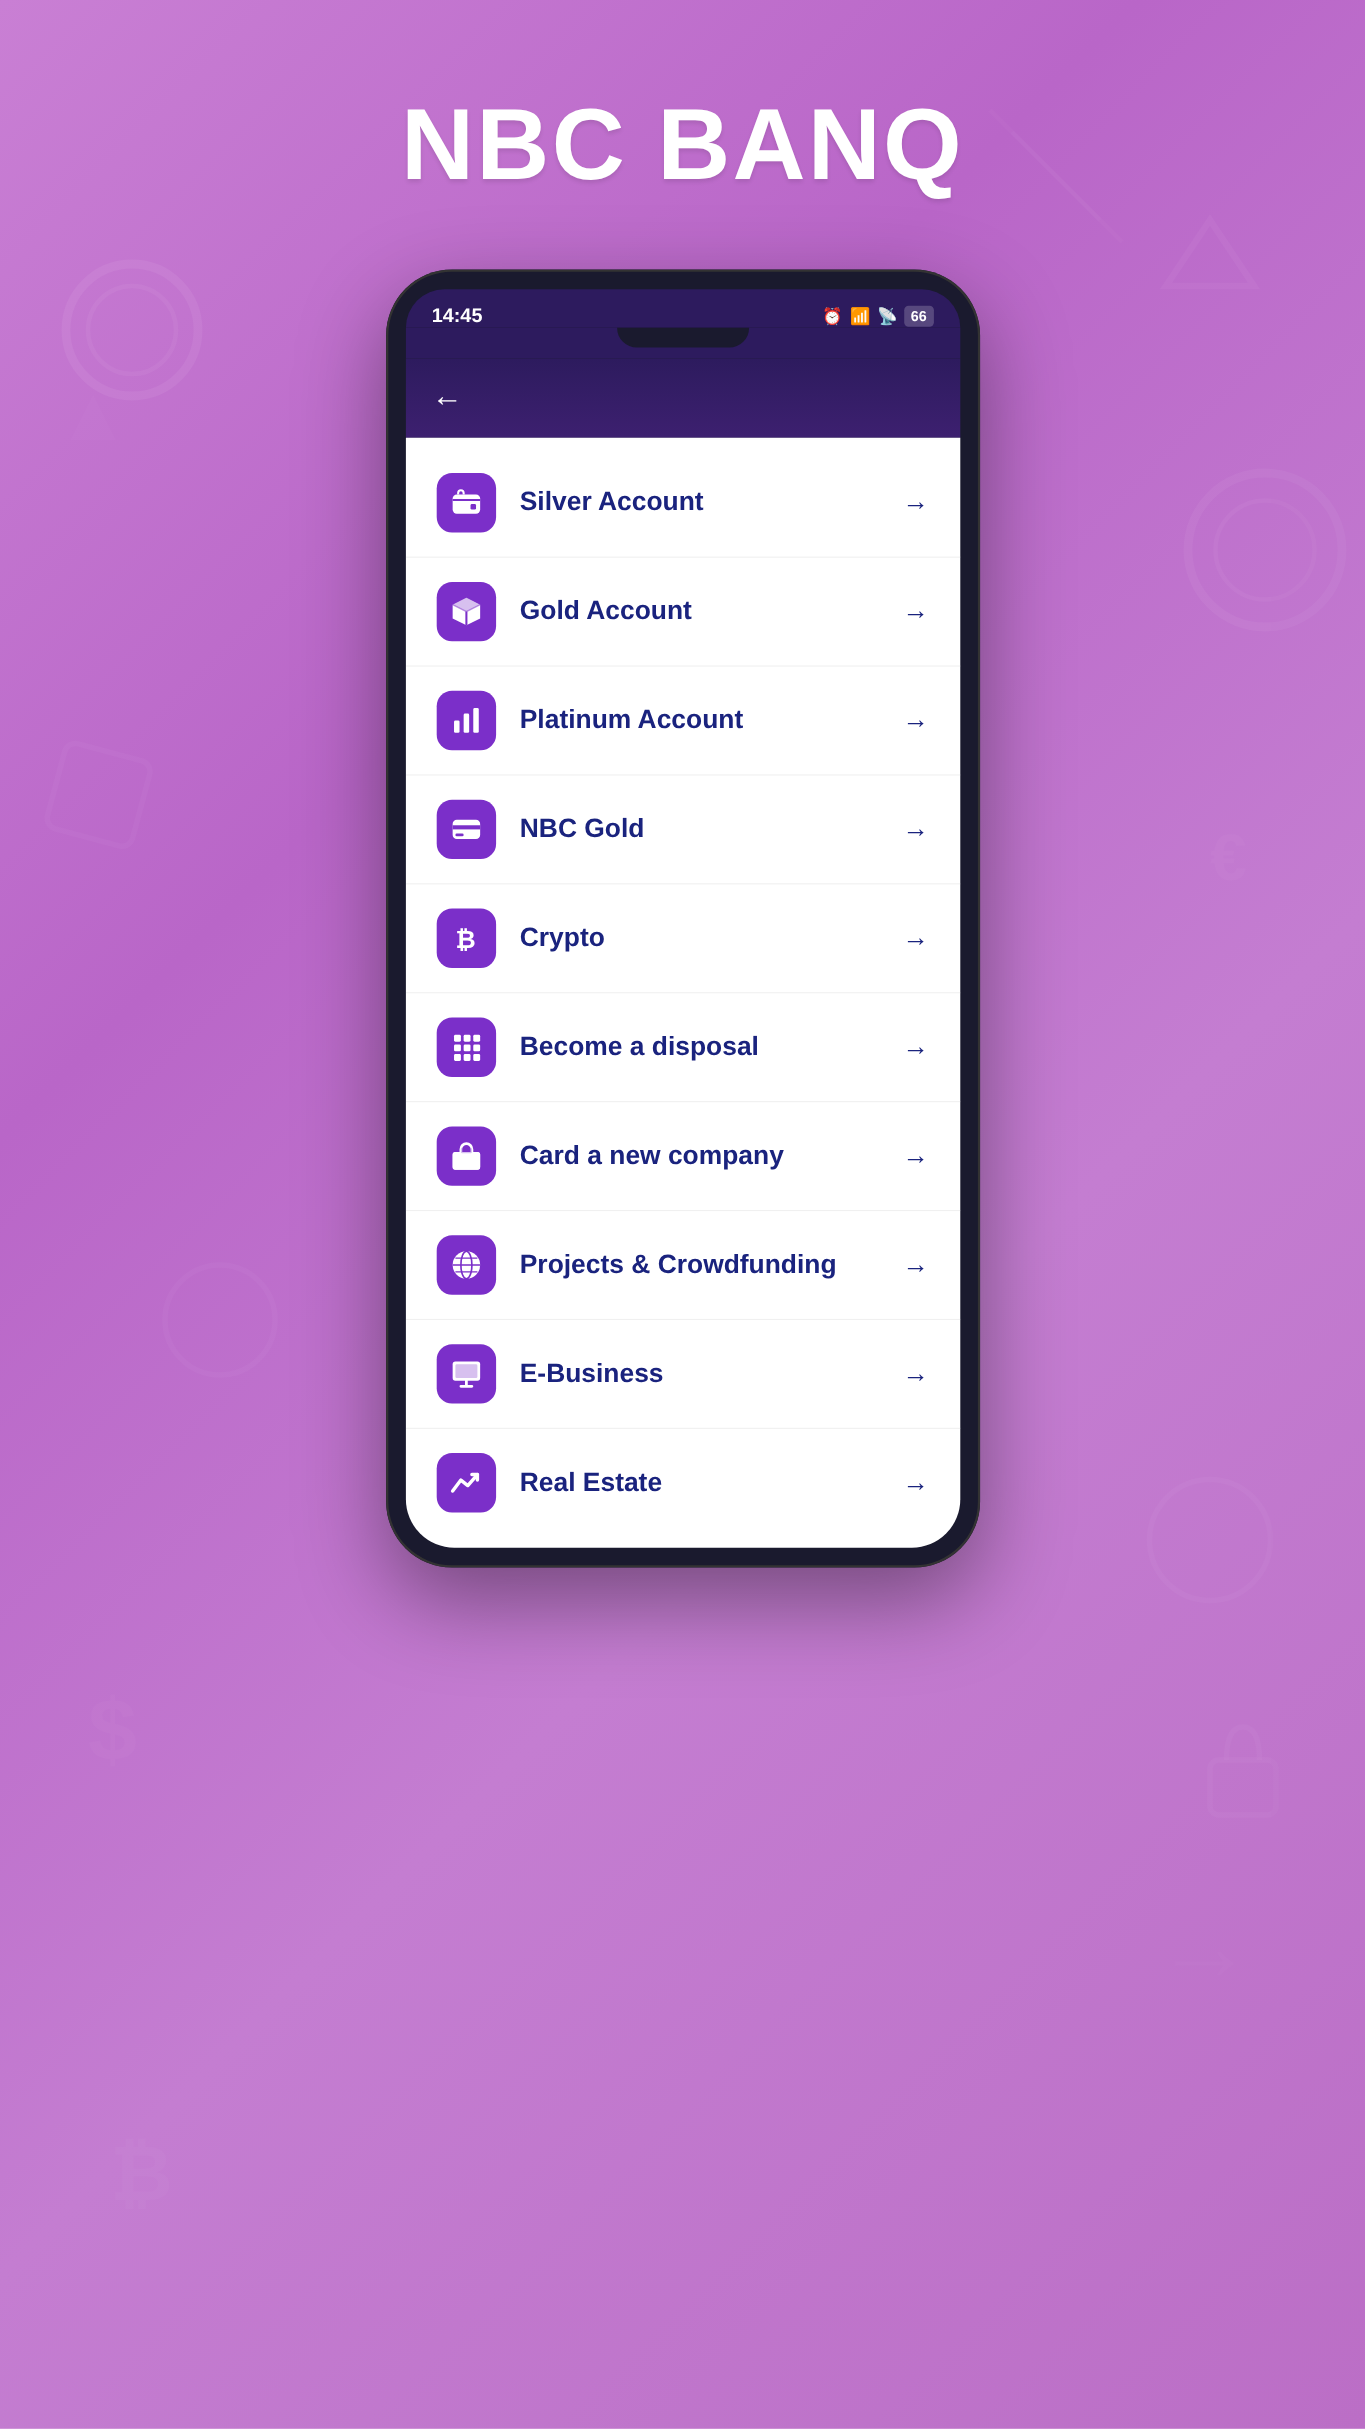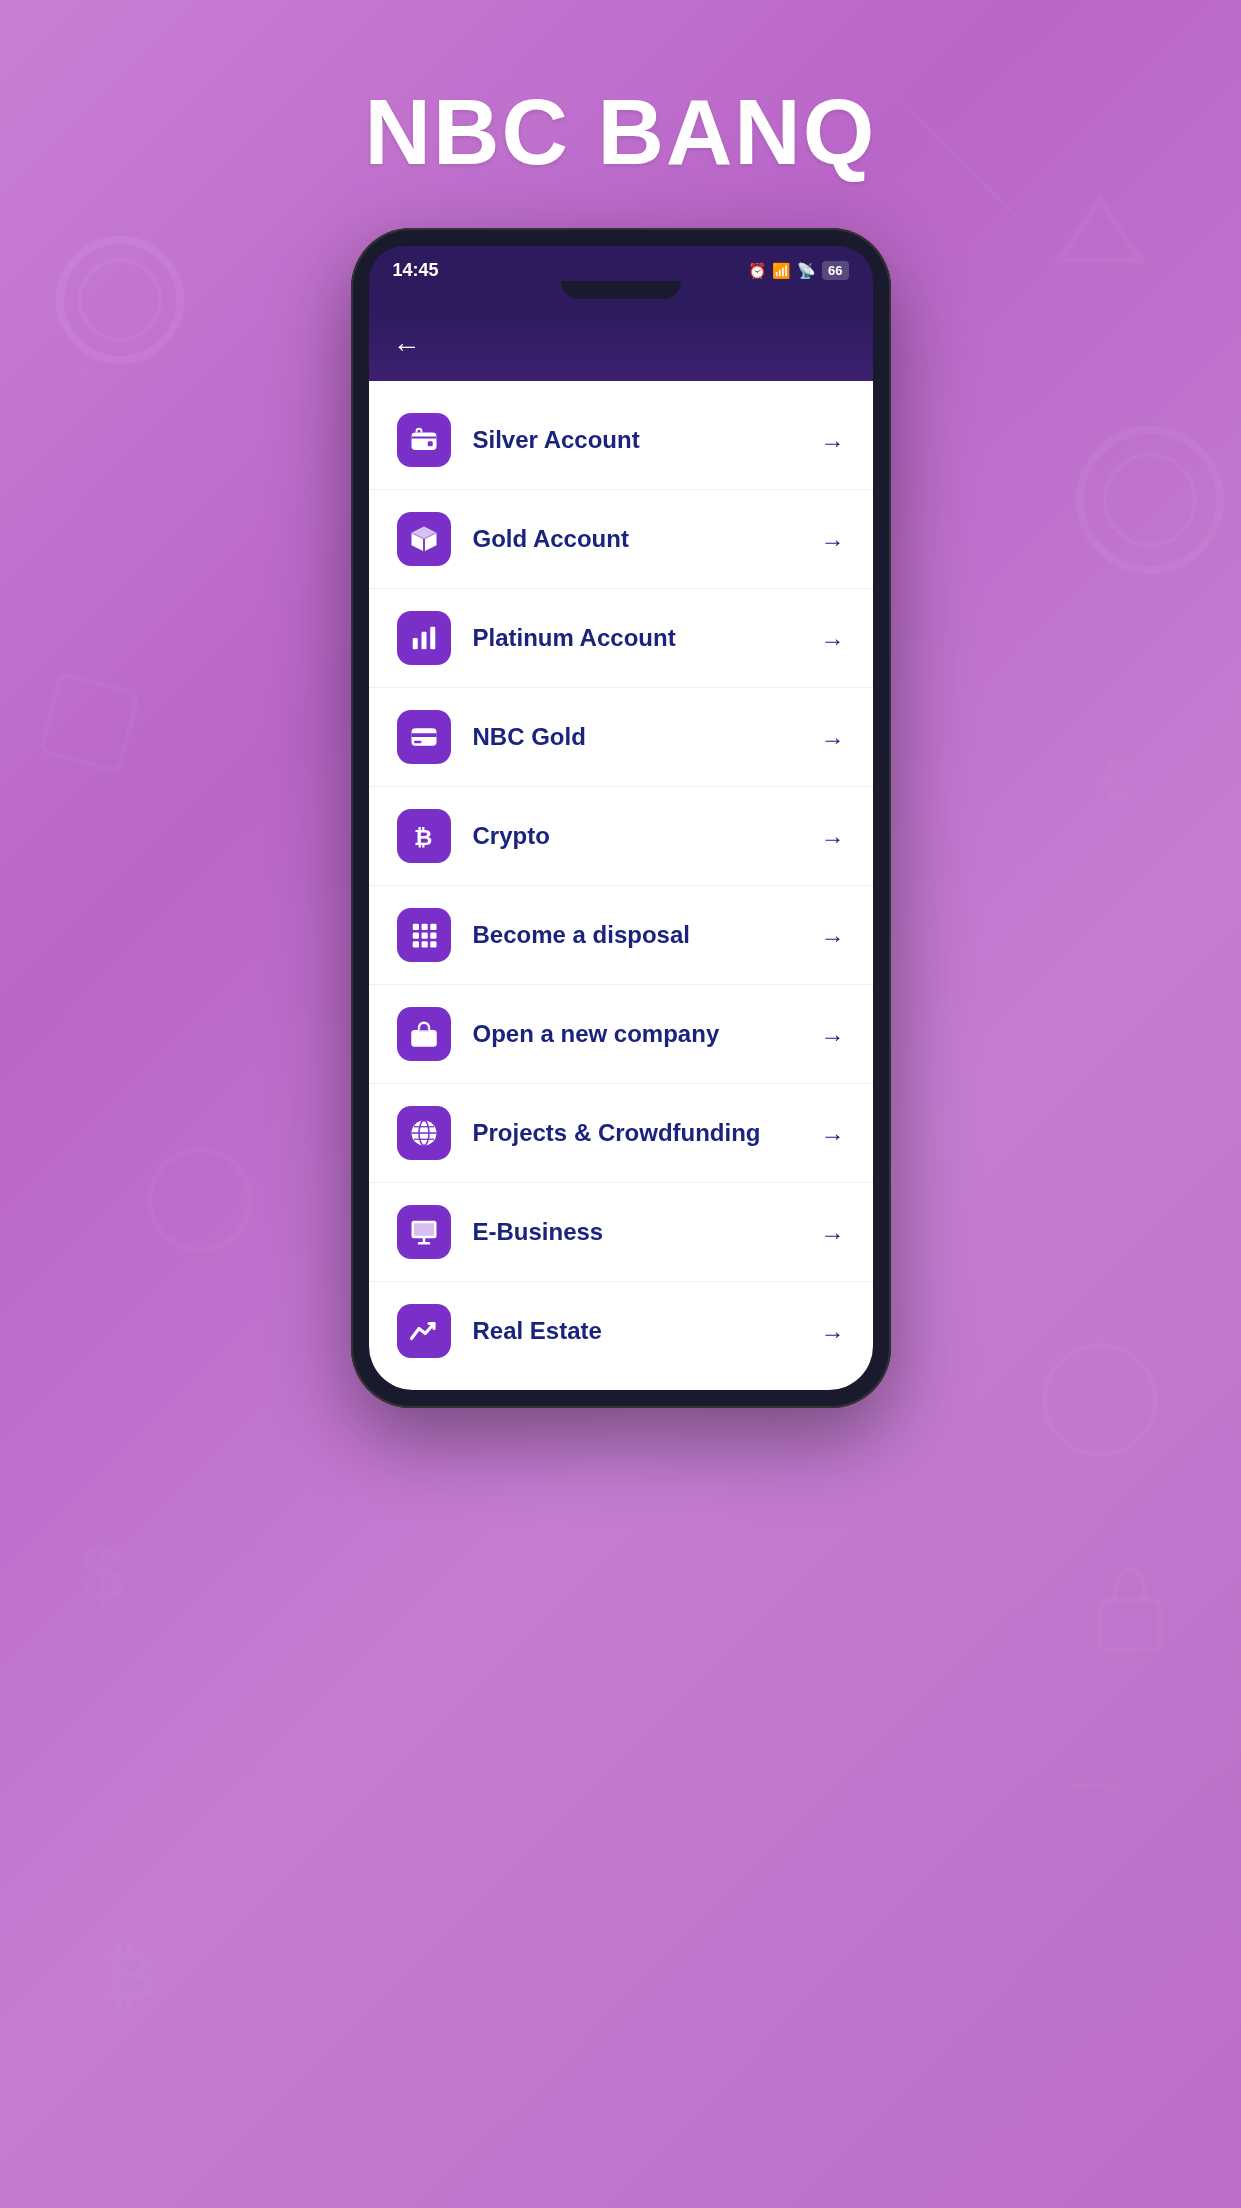--- a/index.html
+++ b/index.html
@@ -49,21 +49,21 @@
       line-height: 1.4;
       max-width: 900px;
       text-shadow: 0 1px 3px rgba(0,0,0,0.1);
     }
 
     
     .phone-container {
       position: relative;
       z-index: 2;
       width: 540px;
-      margin-top: 3px;
+      margin-top: 20px;
     }
     .phone-frame {
       background: #1a1a2e;
       border-radius: 60px;
       padding: 18px;
       box-shadow: 0 30px 80px rgba(0,0,0,0.4), inset 0 0 0 2px #333;
       position: relative;
     }
     .phone-notch-bar {
       background: #2d1b5e;
@@ -314,21 +314,21 @@
 
         <div class="menu-item">
           <div class="menu-icon-wrapper">
             <svg viewBox="0 0 24 24" xmlns="http://www.w3.org/2000/svg">
               <rect x="2" y="9" width="20" height="13" rx="2" fill="white"></rect>
               <path d="M8 9V7a4 4 0 018 0v2" stroke="white" stroke-width="2" fill="none"></path>
               <rect x="2" y="9" width="20" height="13" rx="2" fill="white"></rect>
               <rect x="8" y="6" width="8" height="4" rx="1" fill="rgba(123,47,201,0.3)"></rect>
             </svg>
           </div>
-          <span class="menu-label">Open a new company</span>
+          <span class="menu-label">Card a new company</span>
           <span class="menu-arrow">→</span>
         </div>
 
         <div class="menu-item">
           <div class="menu-icon-wrapper">
             <svg viewBox="0 0 24 24" xmlns="http://www.w3.org/2000/svg">
               <circle cx="12" cy="12" r="10" fill="white"></circle>
               <ellipse cx="12" cy="12" rx="4" ry="10" fill="none" stroke="#7b2fc9" stroke-width="1.2"></ellipse>
               <line x1="2" y1="12" x2="22" y2="12" stroke="#7b2fc9" stroke-width="1.2"></line>
               <line x1="4" y1="7" x2="20" y2="7" stroke="#7b2fc9" stroke-width="1"></line>

